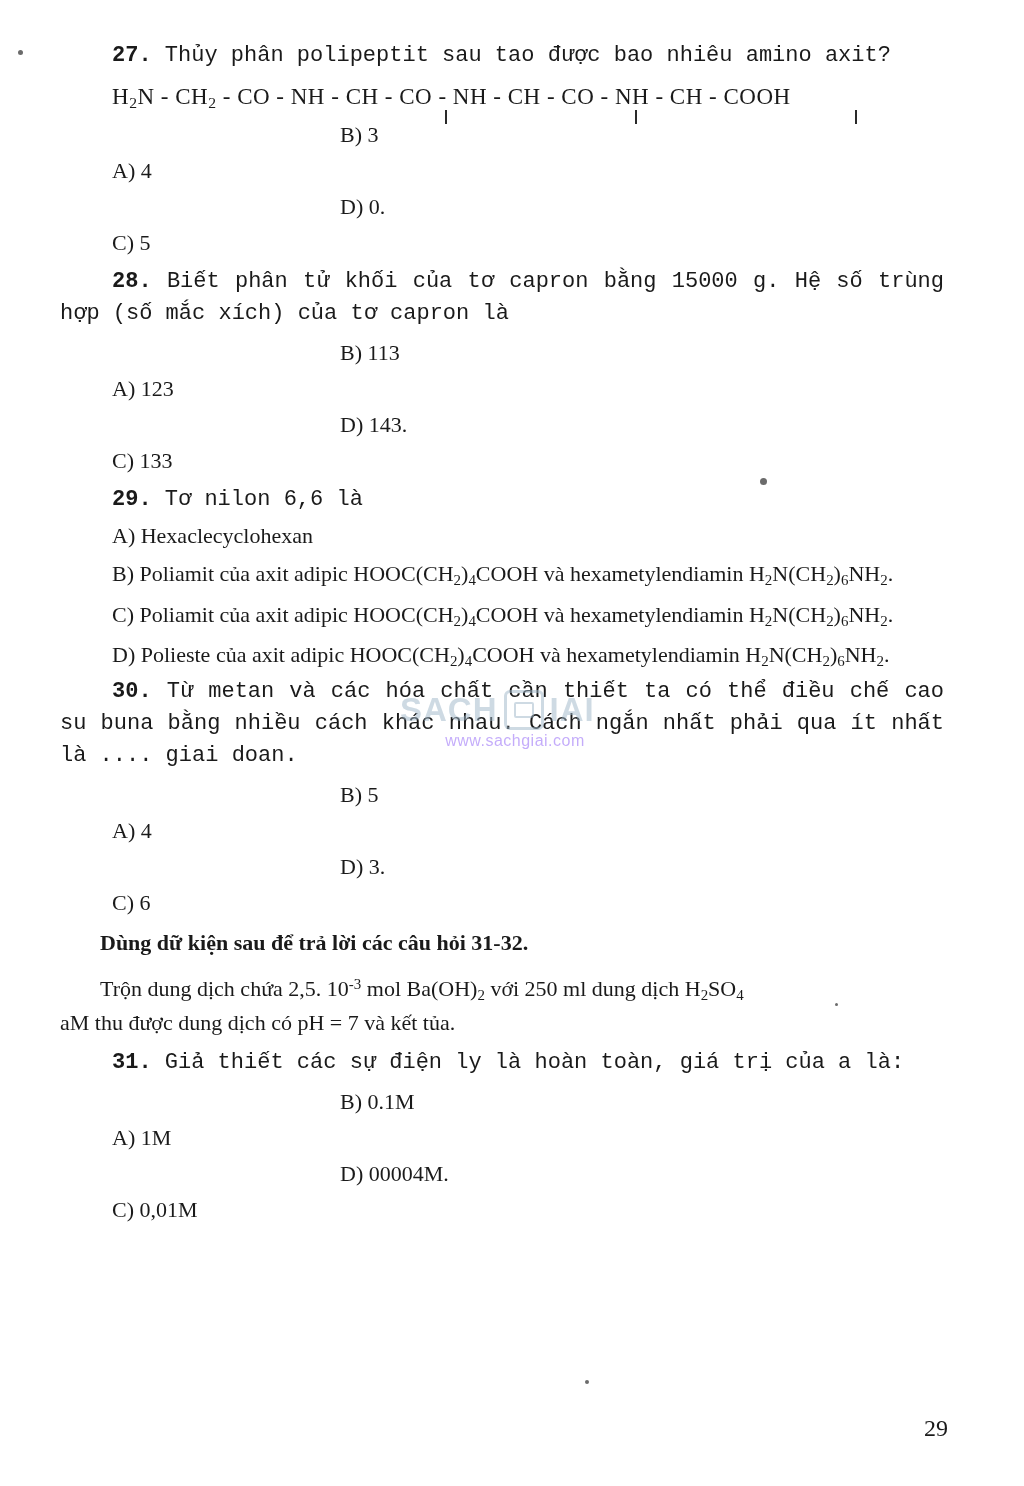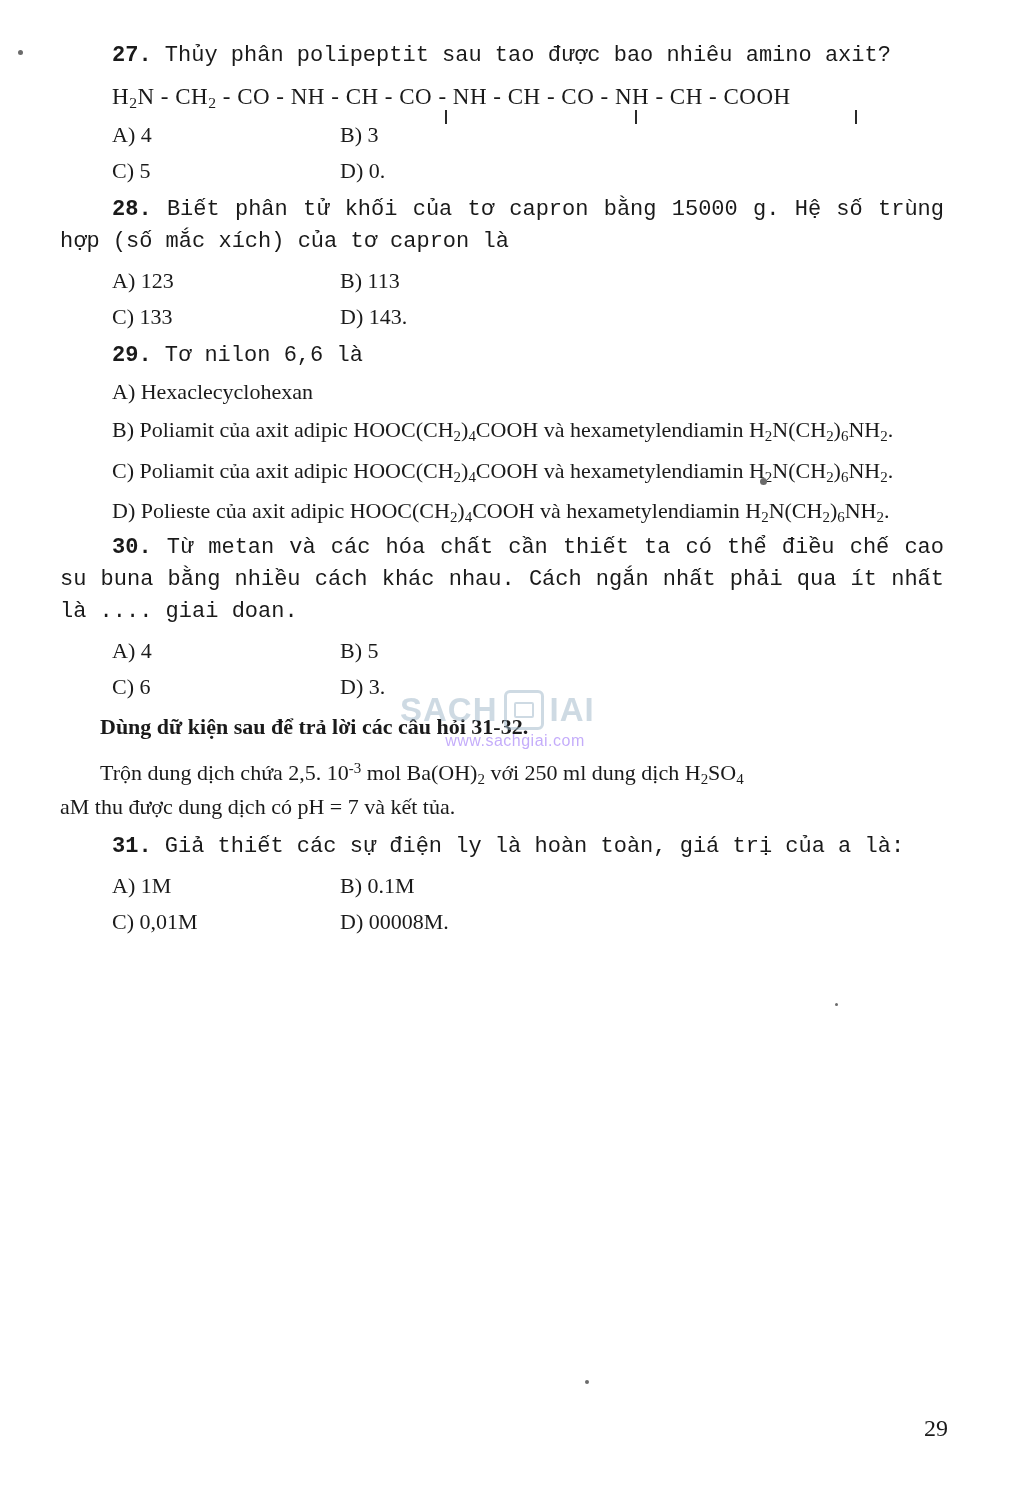--- a/index.html
+++ b/index.html
@@ -36,20 +36,21 @@
   }
   .opts {
     display: flex;
     margin: 10px 0 10px 0;
     font-size: 22px;
   }
   .opt-a {
     width: 280px;
     padding-left: 52px;
     box-sizing: border-box;
+    margin-top: 36px;
   }
   .opt-b {
     flex: 1;
   }
   .formula-block {
     margin: 12px 0 6px 0;
     padding-left: 52px;
     font-size: 23px;
     letter-spacing: 0.5px;
     white-space: nowrap;
@@ -253,21 +254,21 @@
   <p class="q indent">
     <span class="q-num">31.</span>
     <span>Giả thiết các sự điện ly là hoàn toàn, giá trị của a là:</span>
   </p>
   <div class="opts">
     <div class="opt-a">A) 1M</div>
     <div class="opt-b">B) 0.1M</div>
   </div>
   <div class="opts">
     <div class="opt-a">C) 0,01M</div>
-    <div class="opt-b">D) 00008M.</div>
+    <div class="opt-b">D) 00004M.</div>
   </div>
 
   <div class="watermark">
     <div class="wm-logo">
       <span>SACH</span>
       <span class="wm-box"></span>
       <span>IAI</span>
     </div>
     <div class="wm-url">www.sachgiai.com</div>
   </div>

